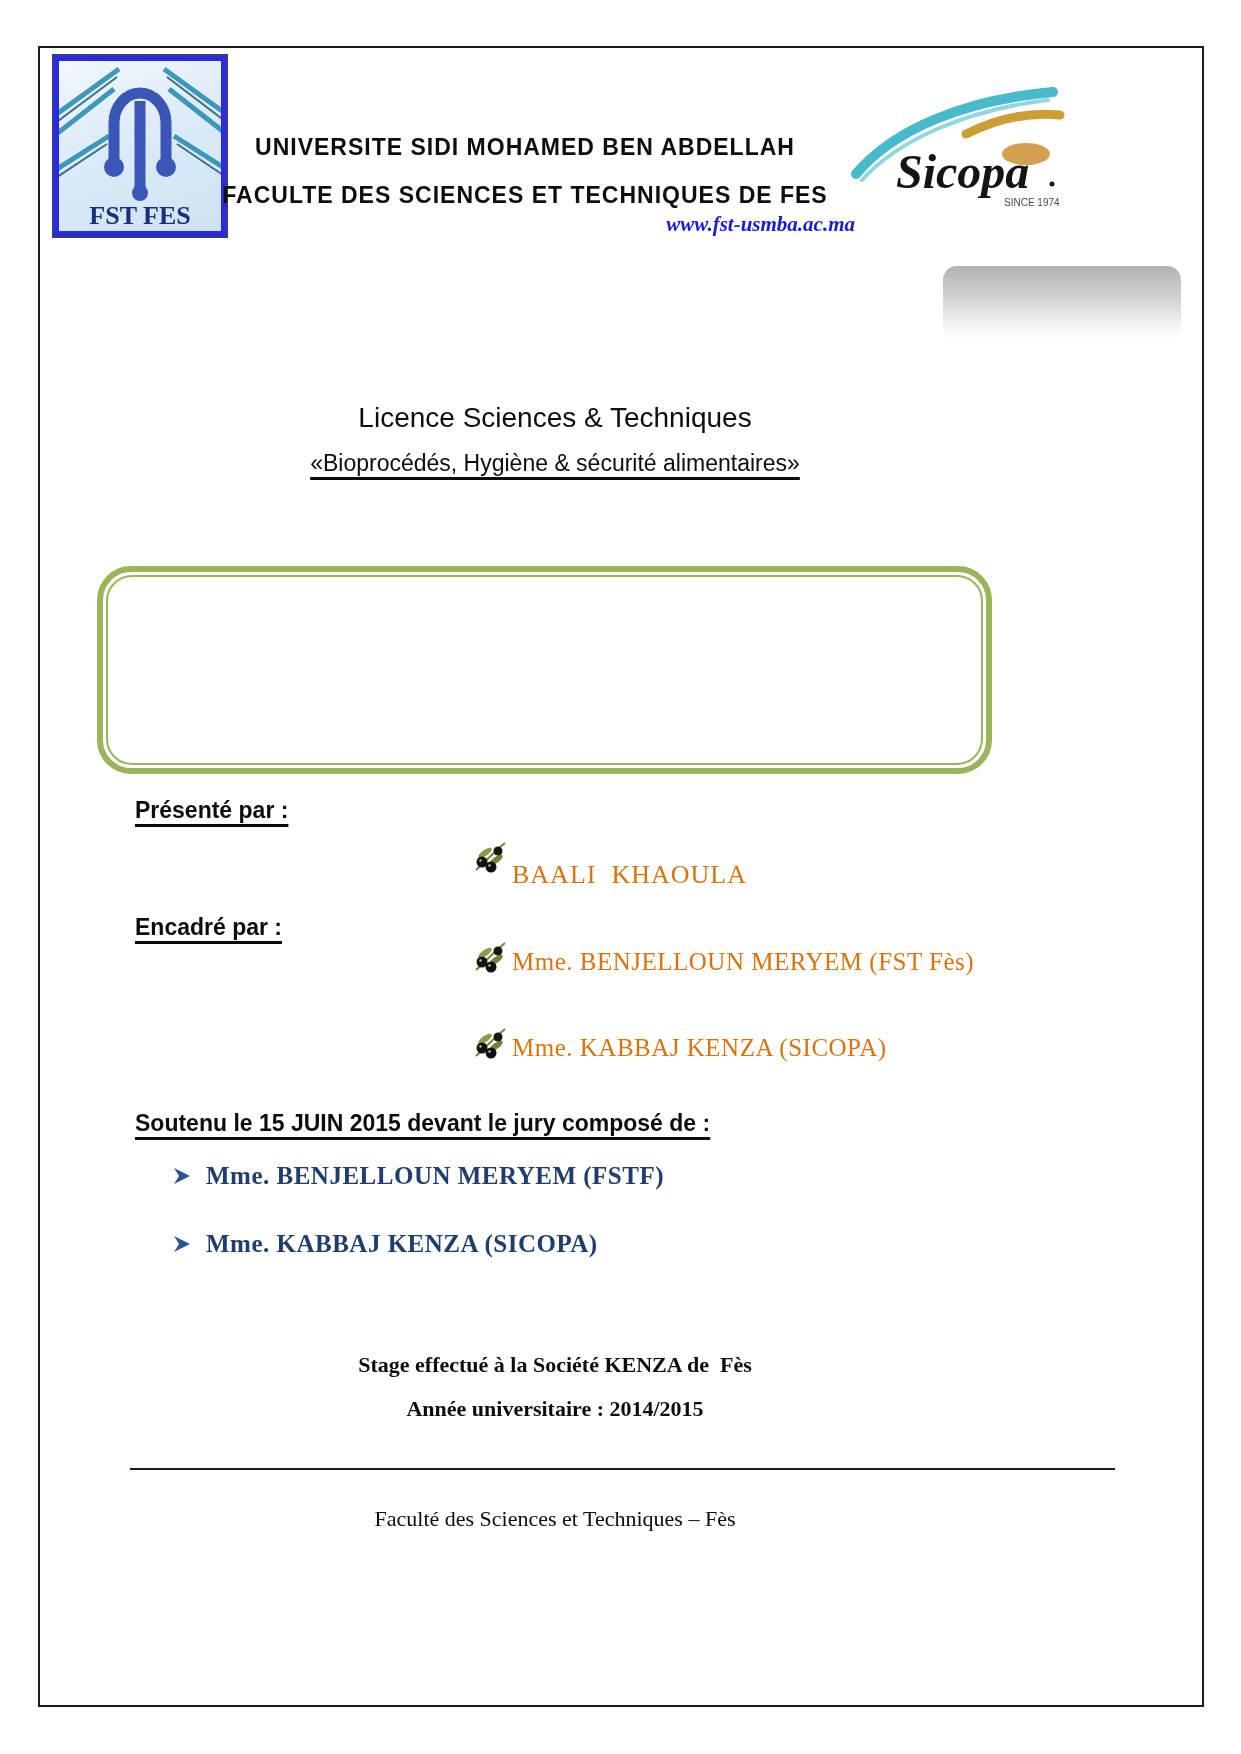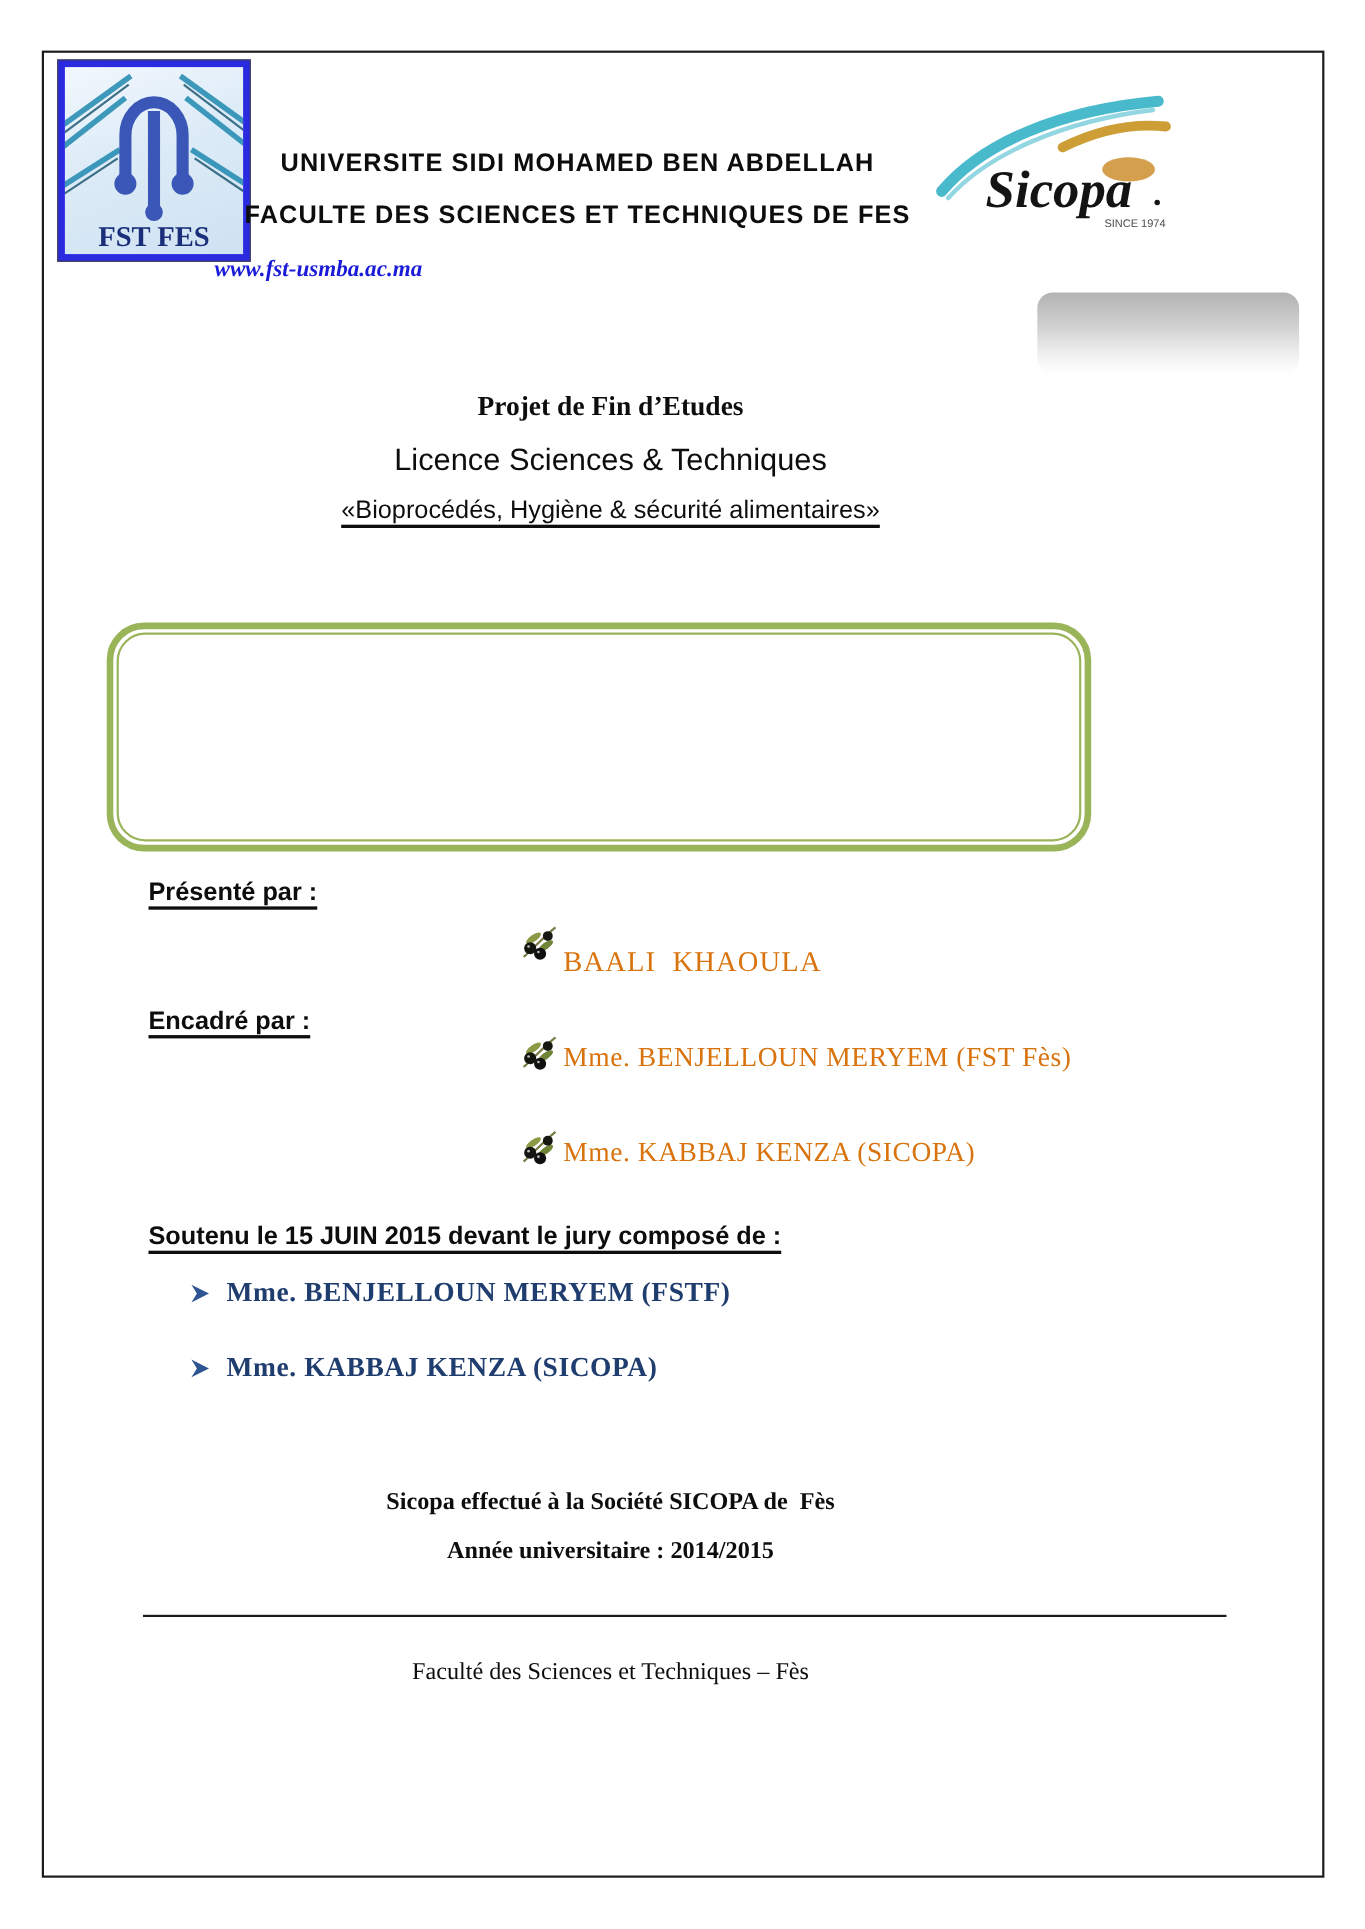--- a/index.html
+++ b/index.html
@@ -12,21 +12,21 @@
     border:2px solid #1c1c1c;background:#fff;
   }
   
   .fst-logo{position:absolute;left:52px;top:54px;width:176px;height:184px;
     border:1px solid #444;background:#2a2ae0;padding:6px;box-sizing:border-box;}
   .fst-logo-inner{width:100%;height:100%;background:linear-gradient(160deg,#f2f7fd 0%,#dcebf7 45%,#cfe2f2 100%);position:relative;overflow:hidden;}
   .hline{position:absolute;left:195px;width:660px;text-align:center;font-weight:bold;
     font-size:23px;letter-spacing:1px;white-space:nowrap;color:#0d0d0d;}
   .hline.uni{top:134px;}
   .hline.fac{top:182px;}
-  .weblink{position:absolute;left:195px;top:232px;width:660px;text-align:left;
+  .weblink{position:absolute;left:195px;top:212px;width:660px;text-align:right;
     font-family:"Liberation Serif",serif;font-style:italic;font-weight:bold;font-size:21px;color:#1a1ad9;}
   .sicopa-logo{position:absolute;left:848px;top:82px;width:220px;height:140px;}
   .gray-tab{position:absolute;left:943px;top:266px;width:238px;height:74px;border-radius:14px;
     background:linear-gradient(180deg,#b3b3b3 0%,#cfcfcf 40%,#efefef 75%,#ffffff 100%);}
   
   .centered-col{position:absolute;left:225px;width:660px;text-align:center;}
   .projet{top:356px;font-family:"Liberation Serif",serif;font-weight:bold;font-size:25px;color:#0d0d0d;}
   .licence{top:402px;font-size:28px;color:#0d0d0d;text-decoration-thickness:2.5px;text-underline-offset:6px;}
   .biopro{top:450px;font-size:23px;color:#0d0d0d;text-decoration:underline;text-decoration-thickness:2.5px;text-underline-offset:6px;}
   
@@ -99,21 +99,20 @@
       <path d="M118,52 C150,36 183,30 212,33" fill="none" stroke="#c9992a" stroke-width="9" stroke-linecap="round" opacity="0.95"></path>
       <ellipse cx="178" cy="72" rx="24" ry="11" fill="#cc8f2e" opacity="0.85"></ellipse>
       <text x="48" y="106" font-family="Liberation Serif, serif" font-style="italic" font-weight="bold" font-size="48" fill="#141414">Sicopa</text>
       <circle cx="204" cy="102" r="2.5" fill="#141414"></circle>
       <text x="156" y="124" font-family="Liberation Sans, sans-serif" font-size="10" fill="#4a4a4a">SINCE 1974</text>
     </svg>
   </div>
 
   <div class="gray-tab"></div>
 
-  <div class="centered-col projet">Projet de Fin d’Etudes</div>
   <div class="centered-col licence">Licence Sciences &amp; Techniques</div>
   <div class="centered-col biopro">«Bioprocédés, Hygiène &amp; sécurité alimentaires»</div>
 
   <div class="green-box">
     <div class="green-box-inner"></div>
   </div>
 
   <div class="label-underlined" style="top:797px;">Présenté par :</div>
   <div class="olive-row student" style="top:840px;">
     <svg width="36" height="36" viewBox="0 0 36 36">
@@ -165,18 +164,18 @@
     </svg>
     <span class="jname">Mme. BENJELLOUN MERYEM (FSTF)</span>
   </div>
   <div class="jury-row" style="top:1230px;">
     <svg width="20" height="20" viewBox="0 0 20 20">
       <polygon points="2,2 18,10 2,18 7,10" fill="#2d5591"></polygon>
     </svg>
     <span class="jname">Mme. KABBAJ KENZA (SICOPA)</span>
   </div>
 
-  <div class="centered-col stage1">Sicopa effectué à la Société SICOPA de  Fès</div>
+  <div class="centered-col stage1">Stage effectué à la Société KENZA de  Fès</div>
   <div class="centered-col stage2">Année universitaire : 2014/2015</div>
 
   <div class="divider"></div>
   <div class="centered-col foot1">Faculté des Sciences et Techniques – Fès</div>
 </div>
 
 </body></html>

